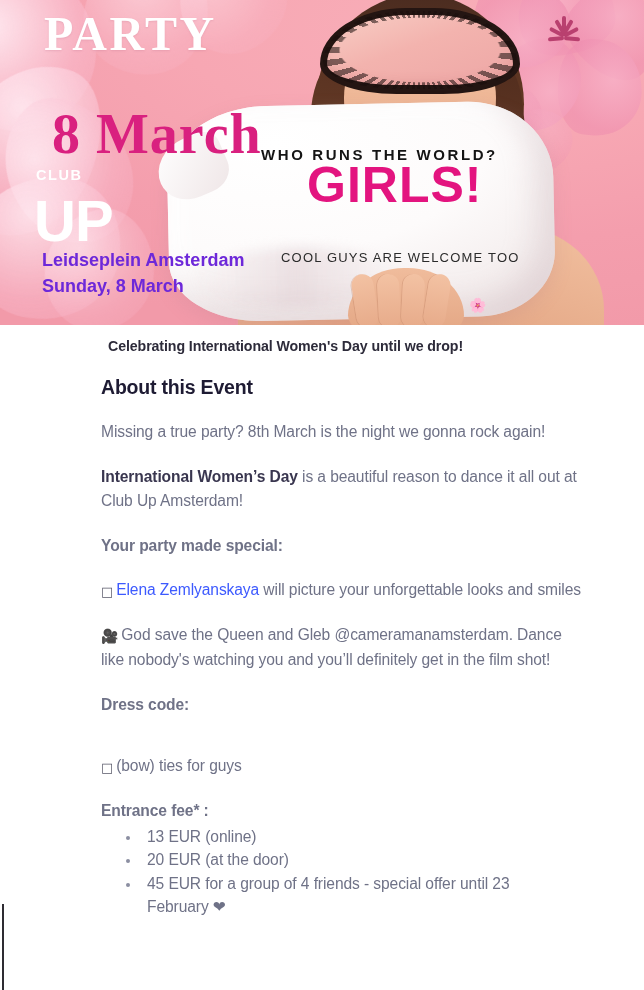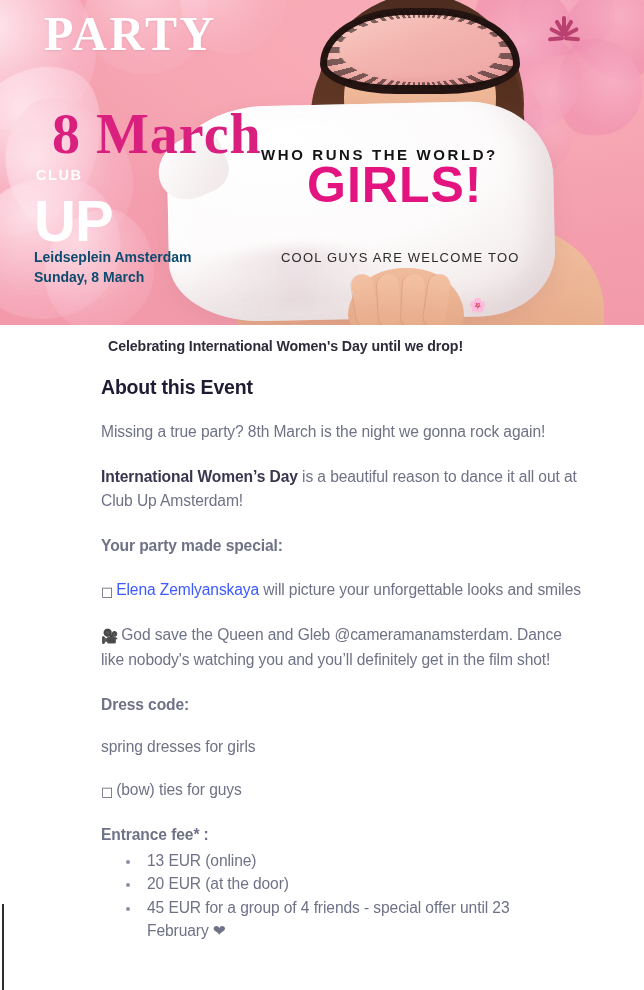--- a/index.html
+++ b/index.html
@@ -218,24 +218,24 @@
     font-family: "Liberation Sans", sans-serif;
     font-weight: 700; font-size: 14.5px; letter-spacing: 1.6px;
     color: #ffffff; line-height: 1; margin-left: 2px;
   }
   .logo-up {
     font-family: "Liberation Sans", sans-serif;
     font-weight: 700; font-size: 58px; letter-spacing: -1px;
     color: #ffffff; line-height: .86; margin-top: 13px;
   }
   .venue {
-    position: absolute; left: 34px; top: 248px;
-    font-family: "Liberation Sans", sans-serif;
-    font-weight: 700; font-size: 14px;
-    color: #0c4a6e; line-height: 1.42;
+    position: absolute; left: 42px; top: 248px;
+    font-family: "Liberation Sans", sans-serif;
+    font-weight: 700; font-size: 18px;
+    color: #6d28d9; line-height: 1.42;
   }
   .who-runs {
     position: absolute; left: 261px; top: 146px;
     font-family: "Liberation Sans", sans-serif;
     font-weight: 700; font-size: 15px; letter-spacing: 2.6px;
     color: #141414;
   }
   .girls {
     position: absolute; left: 307px; top: 160px;
     font-family: "Liberation Sans", sans-serif;
@@ -427,21 +427,21 @@
 
     <p class="para sub-head">Your party made special:</p>
 
 
     <p class="para"><span class="emoji tofu">□</span><a class="person-link" href="#">Elena Zemlyanskaya</a><span> will picture your unforgettable looks and smiles</span></p>
 
     <p class="para"><span class="emoji cam">🎥</span><span>God save the Queen and Gleb @cameramanamsterdam. Dance like nobody's watching you and you’ll definitely get in the film shot!</span></p>
 
     <p class="para sub-head">Dress code:</p>
 
-    <p class="para tight"><span class="emoji blossom">🌸</span><span>spring dresses for girls</span></p>
+    <p class="para tight"><span class="emoji blossom">🌸</span></p>
 
     <p class="para tight"><span class="emoji tofu">□</span><span>(bow) ties for guys</span></p>
 
     <p class="para sub-head">Entrance fee* :</p>
 
     <ul class="fees">
       <li>13 EUR (online)</li>
       <li>20 EUR (at the door)</li>
       <li>45 EUR for a group of 4 friends - special offer until 23 February ❤</li>
     </ul>

